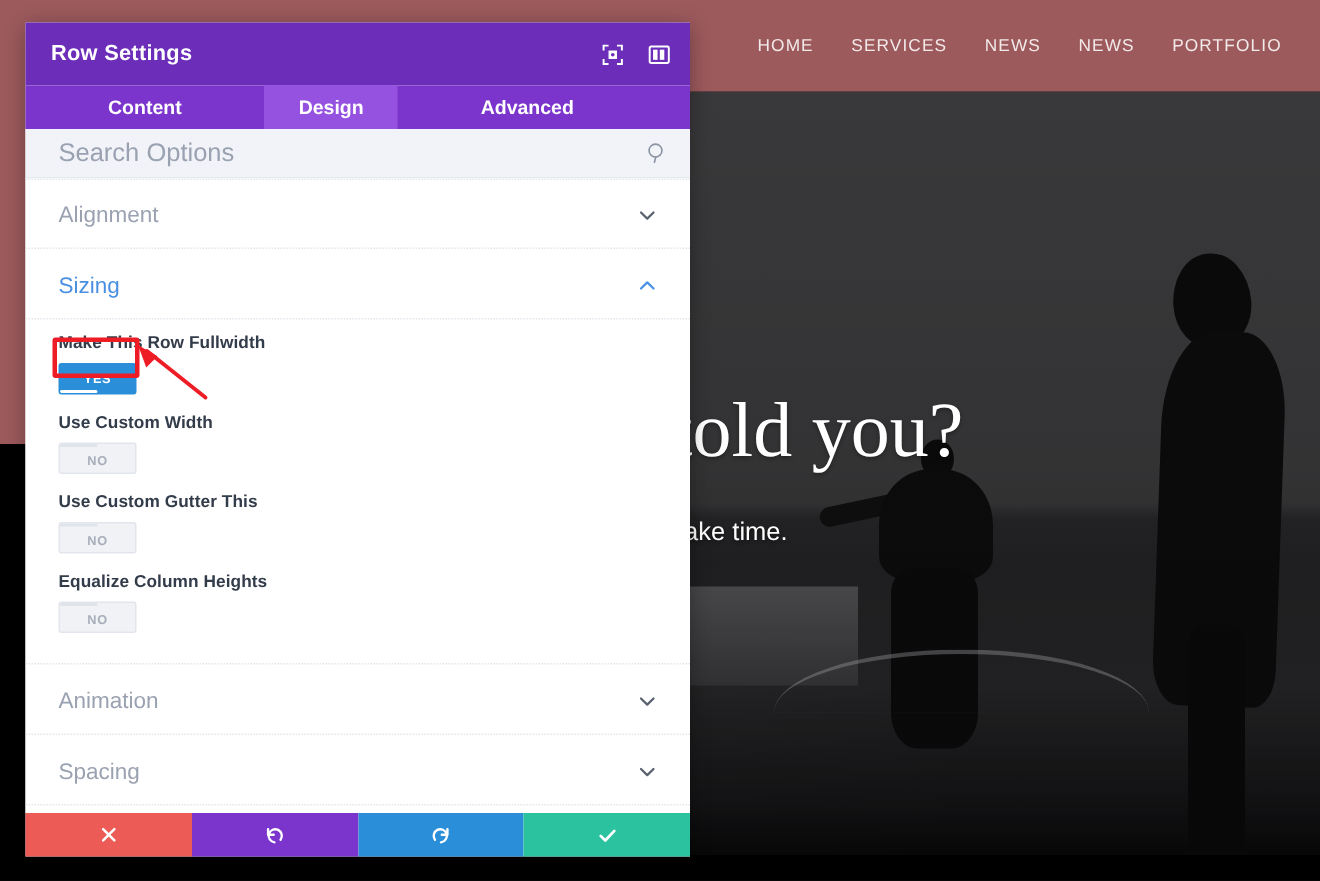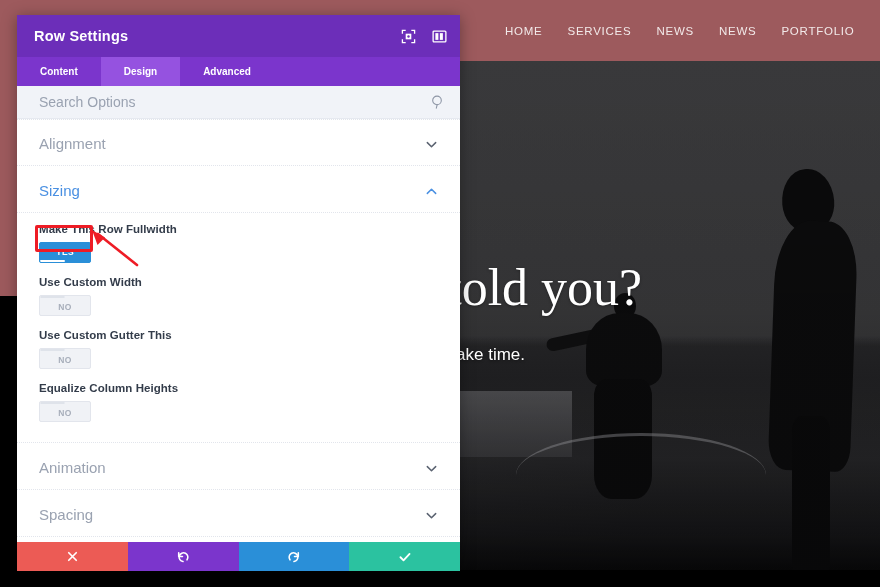--- a/index.html
+++ b/index.html
@@ -251,44 +251,45 @@
     align-items: stretch;
     flex: 0 0 auto;
   }
 
   .tab {
     display: flex;
     align-items: center;
     justify-content: center;
     padding: 0 23px;
     color: #ffffff;
-    font-size: 10px;
+    font-size: 13px;
     font-weight: bold;
     cursor: pointer;
     white-space: nowrap;
+    margin-left: 32px;
   }
   .tab.active { background: #9552e0; }
 
   .search-row {
     height: 33px;
     background: #f1f3f8;
     border-bottom: 1px solid #e6e9f0;
     display: flex;
     align-items: center;
     padding: 0 14px 0 22px;
     flex: 0 0 auto;
   }
 
   .search-input {
     flex: 1 1 auto;
     border: none;
     outline: none;
     background: transparent;
     font-family: "Liberation Sans", sans-serif;
-    font-size: 14px;
+    font-size: 17px;
     color: #6b7280;
   }
   .search-input::placeholder { color: #9aa2b1; }
 
   .search-icon { width: 16px; height: 16px; cursor: pointer; }
 
   .modal-body {
     flex: 1 1 auto;
     background: #ffffff;
     overflow: hidden;

